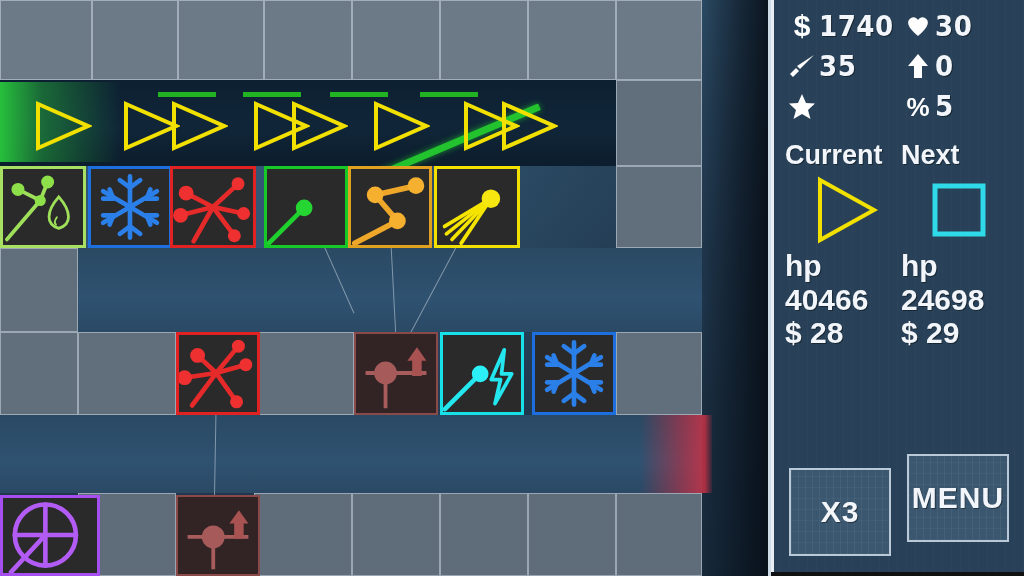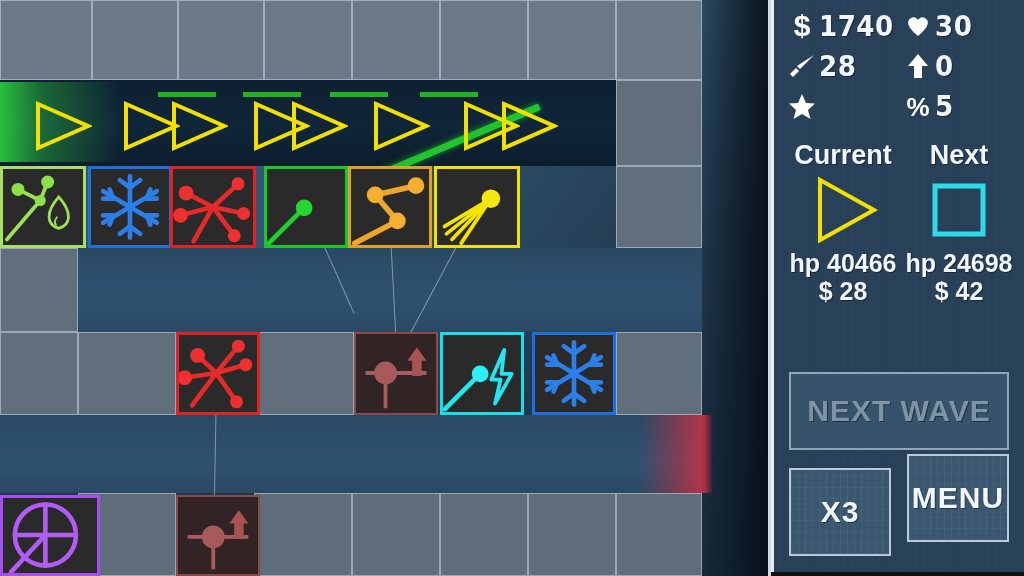--- a/index.html
+++ b/index.html
@@ -47,24 +47,24 @@
   #side .botedge{position:absolute;left:0;right:0;bottom:0;height:4px;background:#111;}
 
   .stats{position:absolute;left:14px;top:6px;width:232px;}
   .srow{display:flex;align-items:center;height:40px;}
   .scol{display:flex;align-items:center;width:116px;}
   .sicon{width:34px;display:flex;justify-content:center;align-items:center;color:#fff;}
   .sval{color:#f2f6fa;font-size:29px;font-weight:bold;letter-spacing:.5px;
         text-shadow:1px 1px 0 rgba(0,0,0,.45);font-family:"DejaVu Sans Condensed","Liberation Sans",sans-serif;}
 
   .cnrow{position:absolute;left:14px;top:140px;width:232px;display:flex;}
-  .cncol{width:116px;text-align:center;}
+  .cncol{width:116px;}
   .cnhead{color:#f2f6fa;font-size:27px;font-weight:bold;text-shadow:1px 1px 0 rgba(0,0,0,.4);}
   .cnshape{height:78px;display:flex;align-items:center;justify-content:center;}
-  .cnstat{color:#f2f6fa;font-size:25px;font-weight:bold;text-shadow:1px 1px 0 rgba(0,0,0,.4);line-height:1.12;}
+  .cnstat{color:#f2f6fa;font-size:30px;font-weight:bold;text-shadow:1px 1px 0 rgba(0,0,0,.4);line-height:1.12;}
 
   .btn{position:absolute;box-sizing:border-box;border:2px solid #b9c9d8;background:#3a576f;
        display:flex;align-items:center;justify-content:center;color:#f2f6fa;
        font-size:30px;font-weight:bold;letter-spacing:1px;text-shadow:1px 1px 0 rgba(0,0,0,.4);
        background-image:repeating-linear-gradient(90deg,rgba(255,255,255,.05) 0 1px,rgba(0,0,0,0) 1px 7px),
                         repeating-linear-gradient(0deg,rgba(255,255,255,.035) 0 1px,rgba(0,0,0,0) 1px 11px);}
   .btn.disabled{color:#7f93a6;border-color:#8fa4b6;background:#36536b;}
   #btnNext{left:18px;top:372px;width:220px;height:78px;}
   #btnX3{left:18px;top:468px;width:102px;height:88px;}
   #btnMenu{left:136px;top:454px;width:102px;height:88px;}
@@ -374,21 +374,21 @@
       </div>
 
       <div class="srow">
         <div class="scol">
           <span class="sicon">
             <svg width="28" height="26" viewBox="0 0 28 26">
                 <path d="M26 2 L12 16 L9 13 Z" fill="#fff"></path>
                 <path d="M11 18 L5 24 L2 21 L8 15 Z" fill="#fff"></path>
               </svg>
           </span>
-          <span class="sval">28</span>
+          <span class="sval">35</span>
         </div>
         <div class="scol">
           <span class="sicon">
             <svg width="22" height="26" viewBox="0 0 22 26">
                 <path d="M11 1 L21 13 H15 V25 H7 V13 H1 Z" fill="#fff"></path>
               </svg>
           </span>
           <span class="sval">0</span>
         </div>
       </div>
@@ -424,23 +424,22 @@
         <div class="cnstat">$ 28</div>
       </div>
       <div class="cncol">
         <div class="cnhead">Next</div>
         <div class="cnshape">
           <svg width="72" height="72" viewBox="0 0 72 72">
               <rect x="12" y="12" width="48" height="48" fill="none" stroke="#2fdbe8" stroke-width="5"></rect>
             </svg>
         </div>
         <div class="cnstat">hp 24698</div>
-        <div class="cnstat">$ 42</div>
-      </div>
-    </div>
-
-    <div id="btnNext" class="btn disabled">NEXT WAVE</div>
+        <div class="cnstat">$ 29</div>
+      </div>
+    </div>
+
     <div id="btnX3" class="btn">X3</div>
     <div id="btnMenu" class="btn">MENU</div>
 
     <div class="botedge"></div>
   </div>
 </div>
 
 </body></html>

